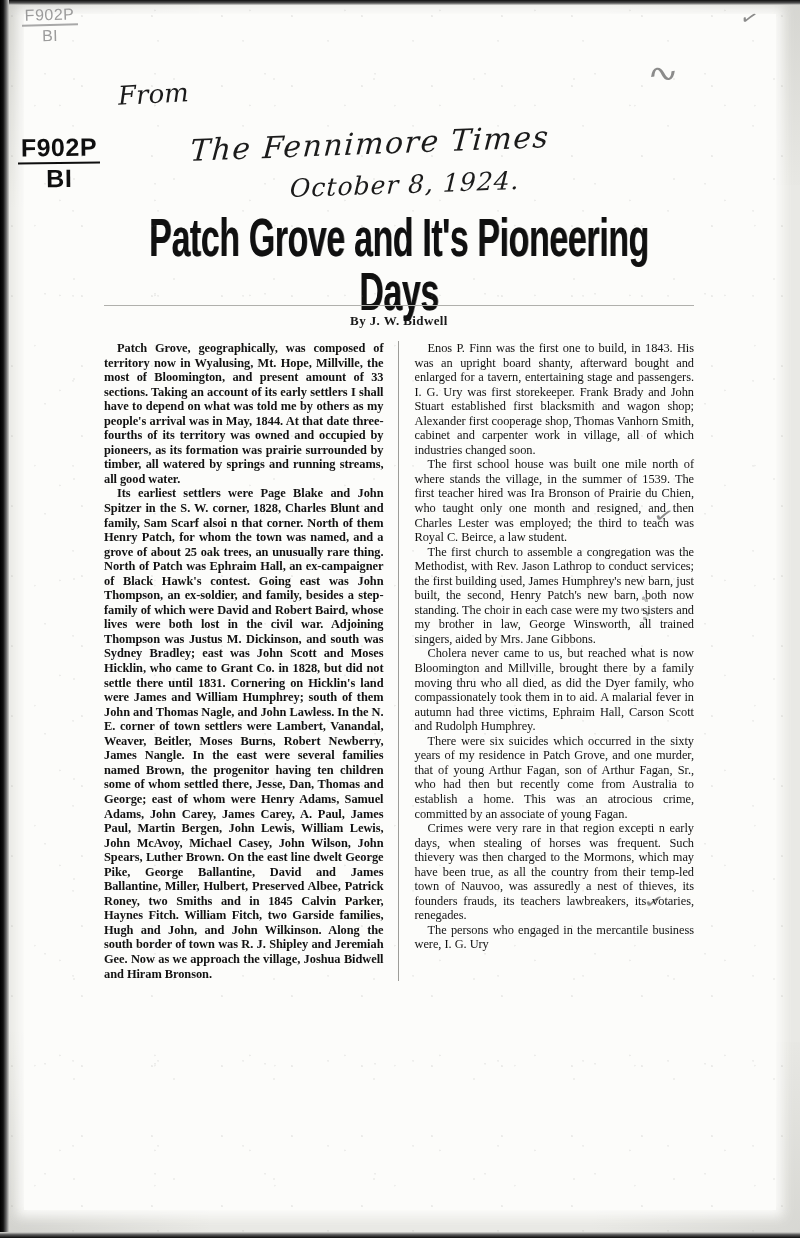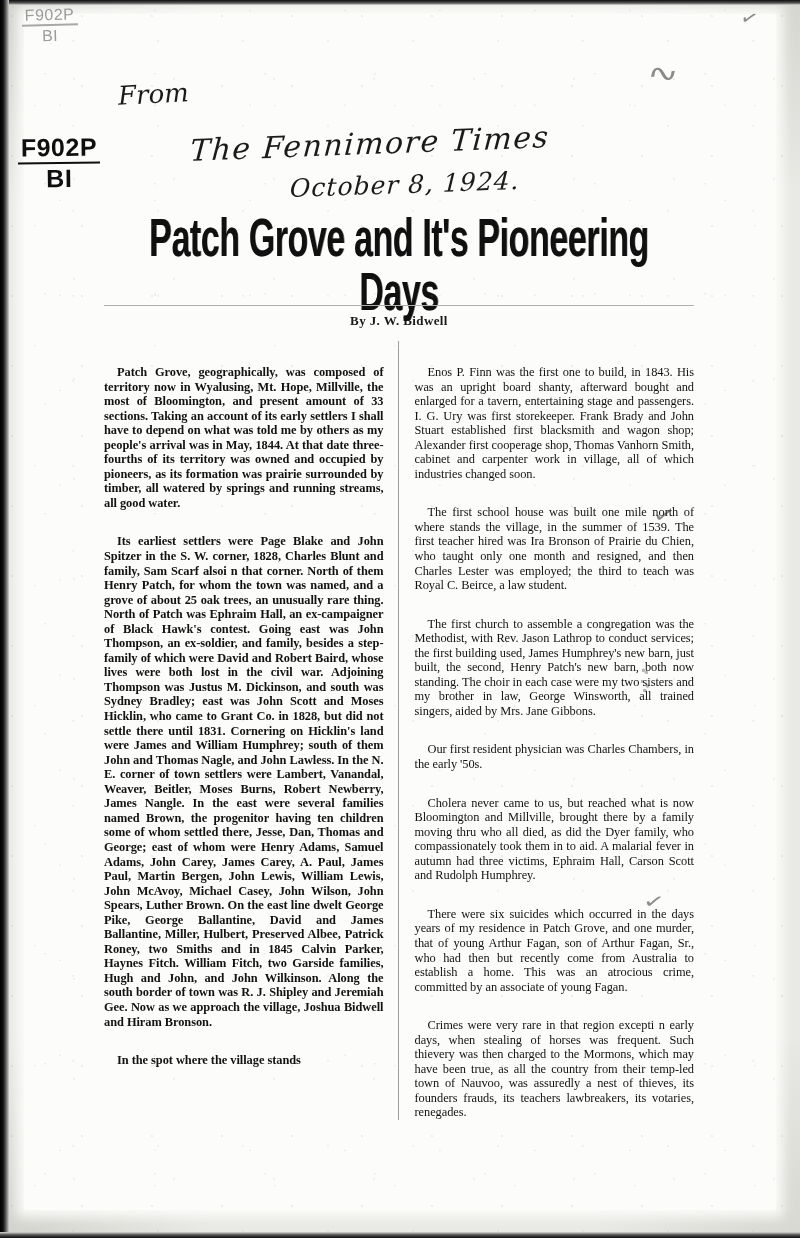--- a/index.html
+++ b/index.html
@@ -218,21 +218,21 @@
     text-indent: 13px;
   }
   
   .column p.tail {
     text-indent: 13px;
   }
 
   
   #column-left  { font-weight: 700; }
   #column-right { font-weight: 400; }
-  #column-left p, #column-right p { font-weight: inherit; margin-top: 24px; }
+  #column-left p, #column-right p { font-weight: inherit; }
 
   
   #column-right .heavy { font-weight: 400; }
 
   
   .damaged-line {
     position: relative;
     display: inline;
     color: #121212;
   }
@@ -306,32 +306,31 @@
 
     <div id="byline">By J. W. Bidwell</div>
 
     <div class="col-rule-top"></div>
 
     <div id="columns">
 
       <div class="column" id="column-left">
         <p>Patch Grove, geographically, was composed of territory now in Wyalusing, Mt. Hope, Millville, the most of Bloomington, and present amount of 33 sections. Taking an account of its early settlers I shall have to depend on what was told me by others as my people's arrival was in May, 1844. At that date three-fourths of its territory was owned and occupied by pioneers, as its formation was prairie surrounded by timber, all watered by springs and running streams, all good water.</p>
         <p>Its earliest settlers were Page Blake and John Spitzer in the S. W. corner, 1828, Charles Blunt and family, Sam Scarf alsoi n that corner. North of them Henry Patch, for whom the town was named, and a grove of about 25 oak trees, an unusually rare thing. North of Patch was Ephraim Hall, an ex-campaigner of Black Hawk's contest. Going east was John Thompson, an ex-soldier, and family, besides a step-family of which were David and Robert Baird, whose lives were both lost in the civil war. Adjoining Thompson was Justus M. Dickinson, and south was Sydney Bradley; east was John Scott and Moses Hicklin, who came to Grant Co. in 1828, but did not settle there until 1831. Cornering on Hicklin's land were James and William Humphrey; south of them John and Thomas Nagle, and John Lawless. In the N. E. corner of town settlers were Lambert, Vanandal, Weaver, Beitler, Moses Burns, Robert Newberry, James Nangle. In the east were several families named Brown, the progenitor having ten children some of whom settled there, Jesse, Dan, Thomas and George; east of whom were Henry Adams, Samuel Adams, John Carey, James Carey, A. Paul, James Paul, Martin Bergen, John Lewis, William Lewis, John McAvoy, Michael Casey, John Wilson, John Spears, Luther Brown. On the east line dwelt George Pike, George Ballantine, David and James Ballantine, Miller, Hulbert, Preserved Albee, Patrick Roney, two Smiths and in 1845 Calvin Parker, Haynes Fitch. William Fitch, two Garside families, Hugh and John, and John Wilkinson. Along the south border of town was R. J. Shipley and Jeremiah Gee. Now as we approach the village, Joshua Bidwell and Hiram Bronson.</p>
-        <p class="tail">In the spot where the village stands</p>
       </div>
 
       <div class="column-divider"></div>
 
       <div class="column" id="column-right">
         <p class="heavy">Enos P. Finn was the first one to build, in 1843. His was an upright board shanty, afterward bought and enlarged for a tavern, entertaining stage and passengers. I. G. Ury was first storekeeper. Frank Brady and John Stuart established first blacksmith and wagon shop; Alexander first cooperage shop, Thomas Vanhorn Smith, cabinet and carpenter work in village, all of which industries changed soon.</p>
         <p>The first school house was built one mile north of where stands the village, in the summer of 1539. The first teacher hired was Ira Bronson of Prairie du Chien, who taught only one month and resigned, and then Charles Lester was employed; the third to teach was Royal C. Beirce, a law student.</p>
         <p><span>The first church to assemble a congregation was the Methodist, with Rev. Jason Lathrop to conduct services; the first building used, James Humphrey's new barn, just built, the second, Henry Patch's new barn, </span><span class="damaged-line">both now standing. The choir in each case were my two sisters and my brother in law,</span><span> George Winsworth, all trained singers, aided by Mrs. Jane Gibbons.</span></p>
-        <p>Our first resident physician was Charles Chambers, in the early '50s.</p>
         <p>Cholera never came to us, but reached what is now Bloomington and Millville, brought there by a family moving thru who all died, as did the Dyer family, who compassionately took them in to aid. A malarial fever in autumn had three victims, Ephraim Hall, Carson Scott and Rudolph Humphrey.</p>
-        <p>There were six suicides which occurred in the days years of my residence in Patch Grove, and one murder, that of young Arthur Fagan, son of Arthur Fagan, Sr., who had then but recently come from Australia to establish a home. This was an atrocious crime, committed by an associate of young Fagan.</p>
+        <p>There were six suicides which occurred in the sixty years of my residence in Patch Grove, and one murder, that of young Arthur Fagan, son of Arthur Fagan, Sr., who had then but recently come from Australia to establish a home. This was an atrocious crime, committed by an associate of young Fagan.</p>
         <p>Crimes were very rare in that region excepti n early days, when stealing of horses was frequent. Such thievery was then charged to the Mormons, which may have been true, as all the country from their temp-led town of Nauvoo, was assuredly a nest of thieves, its founders frauds, its teachers lawbreakers, its votaries, renegades.</p>
+        <p class="tail">The persons who engaged in the mercantile business were, I. G. Ury</p>
       </div>
 
     </div>
   </div>
 
   <div class="paper-grain"></div>
 </div>
 
 </body></html>

